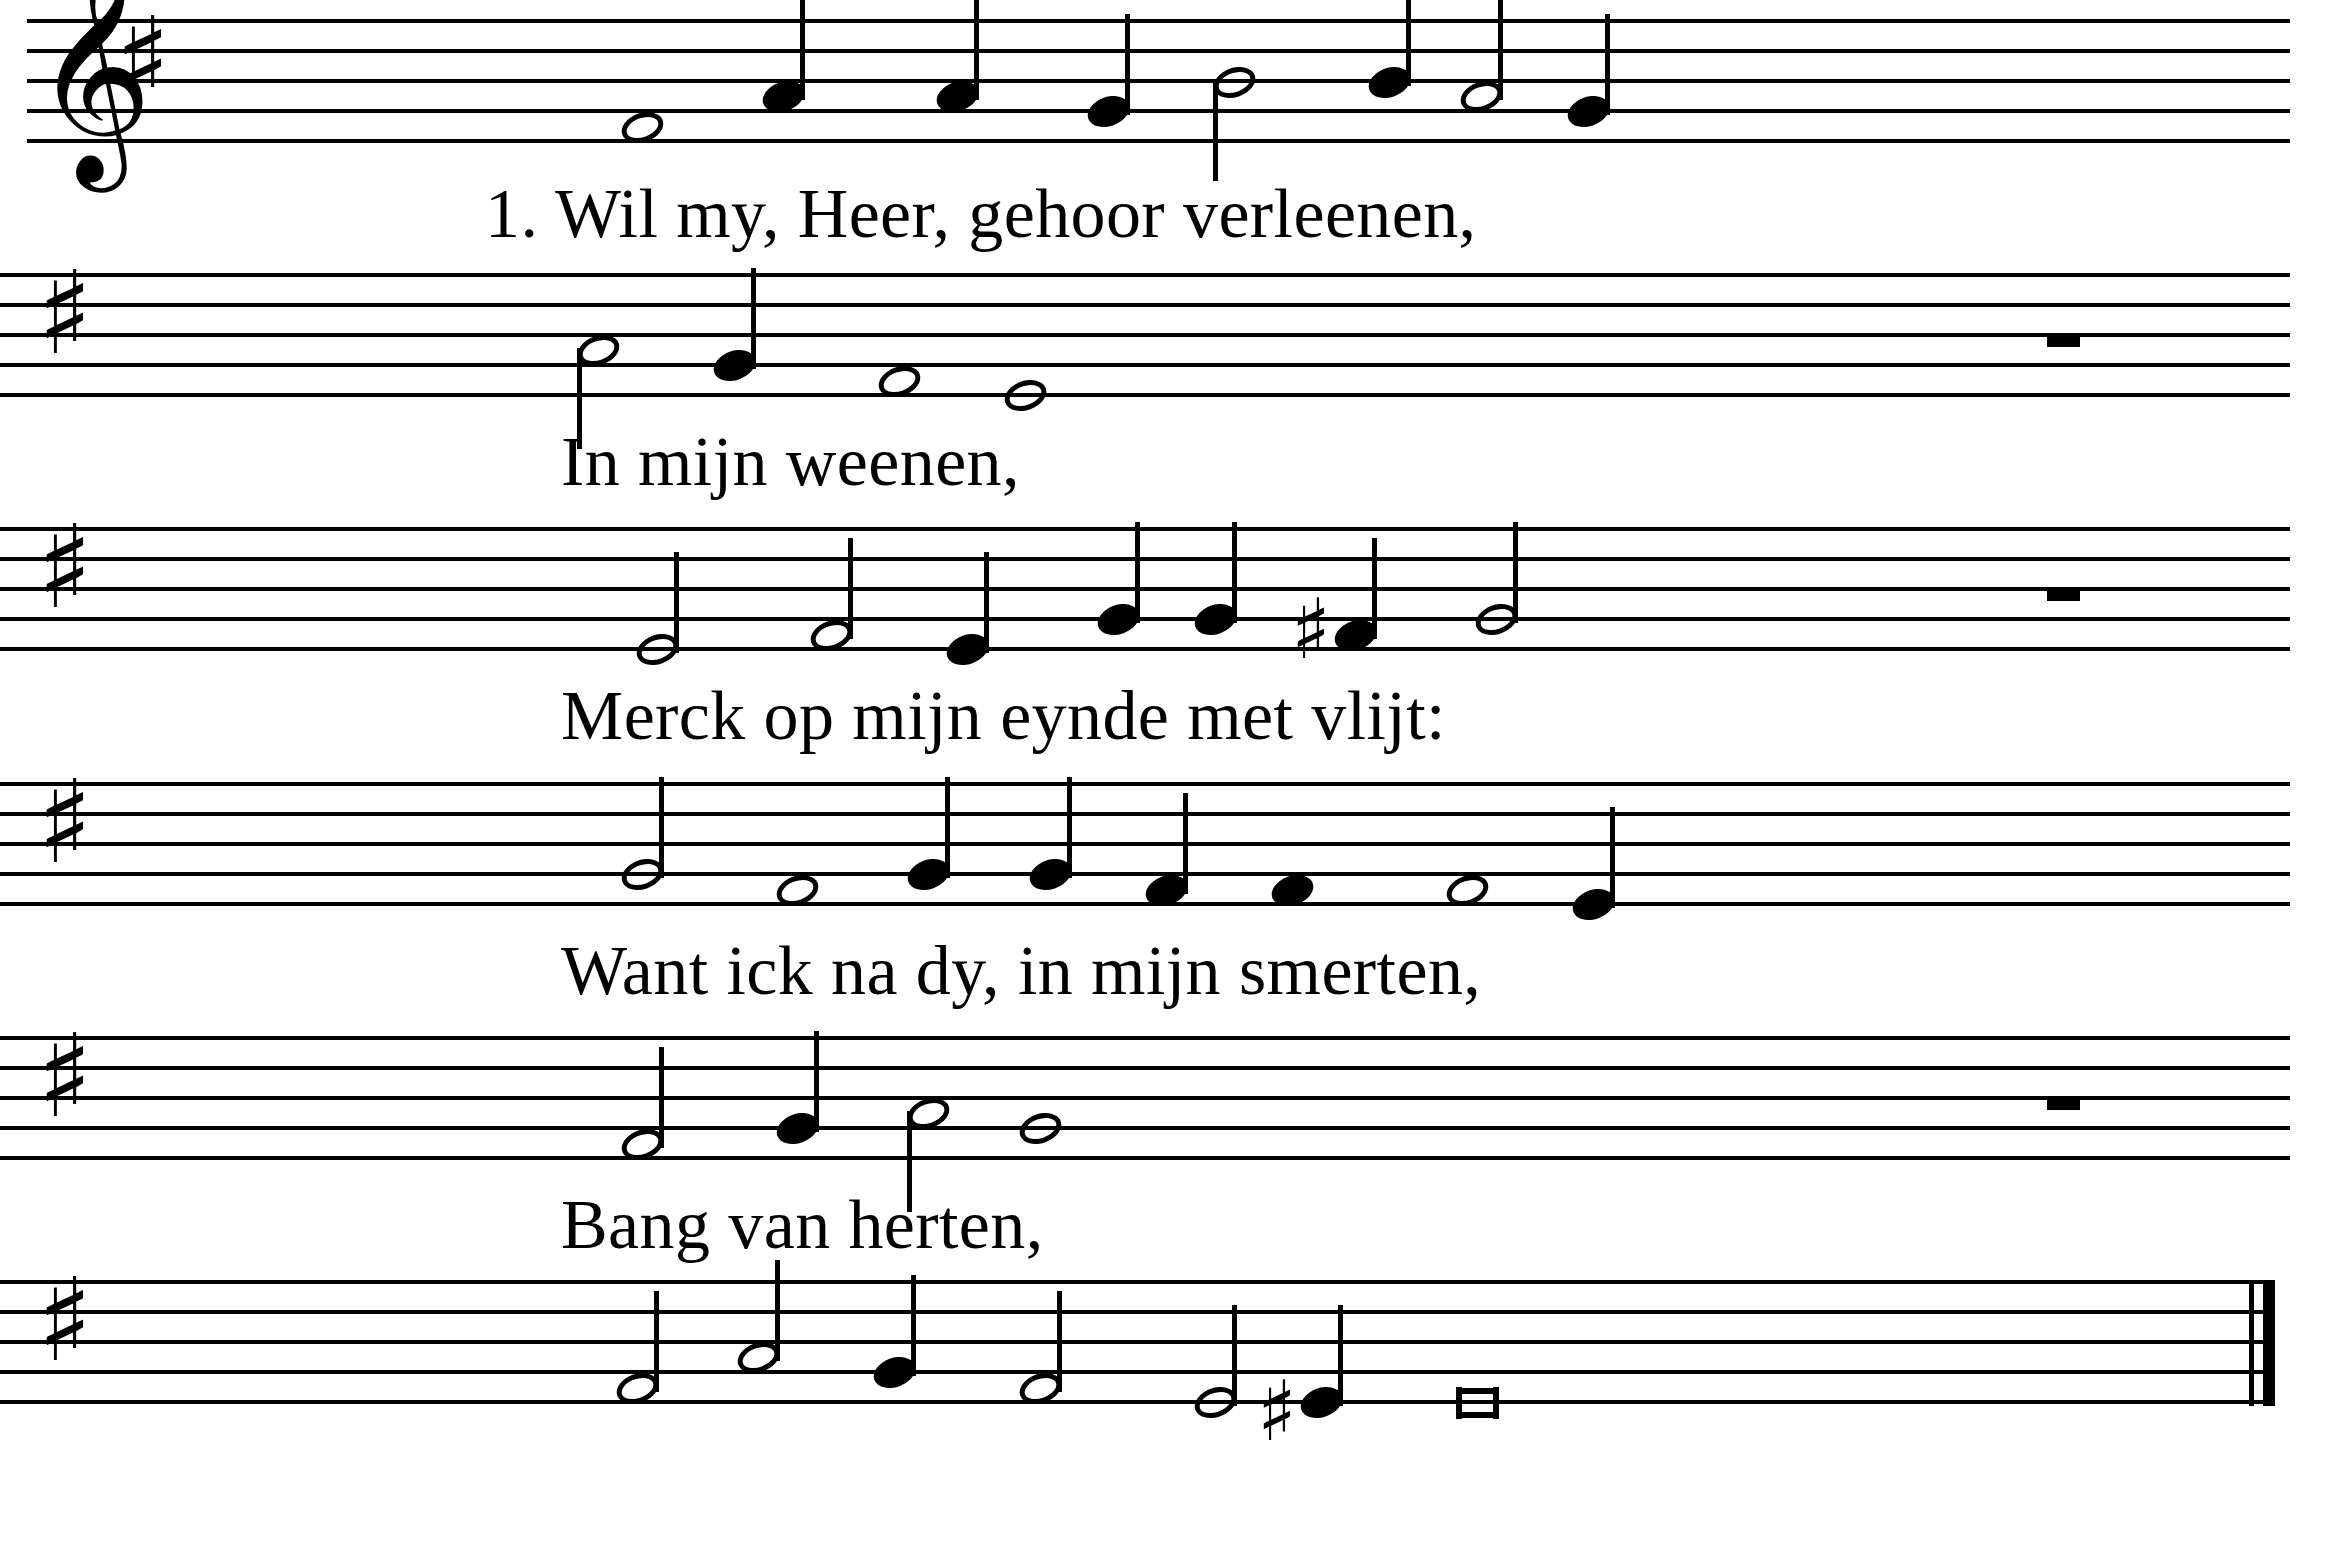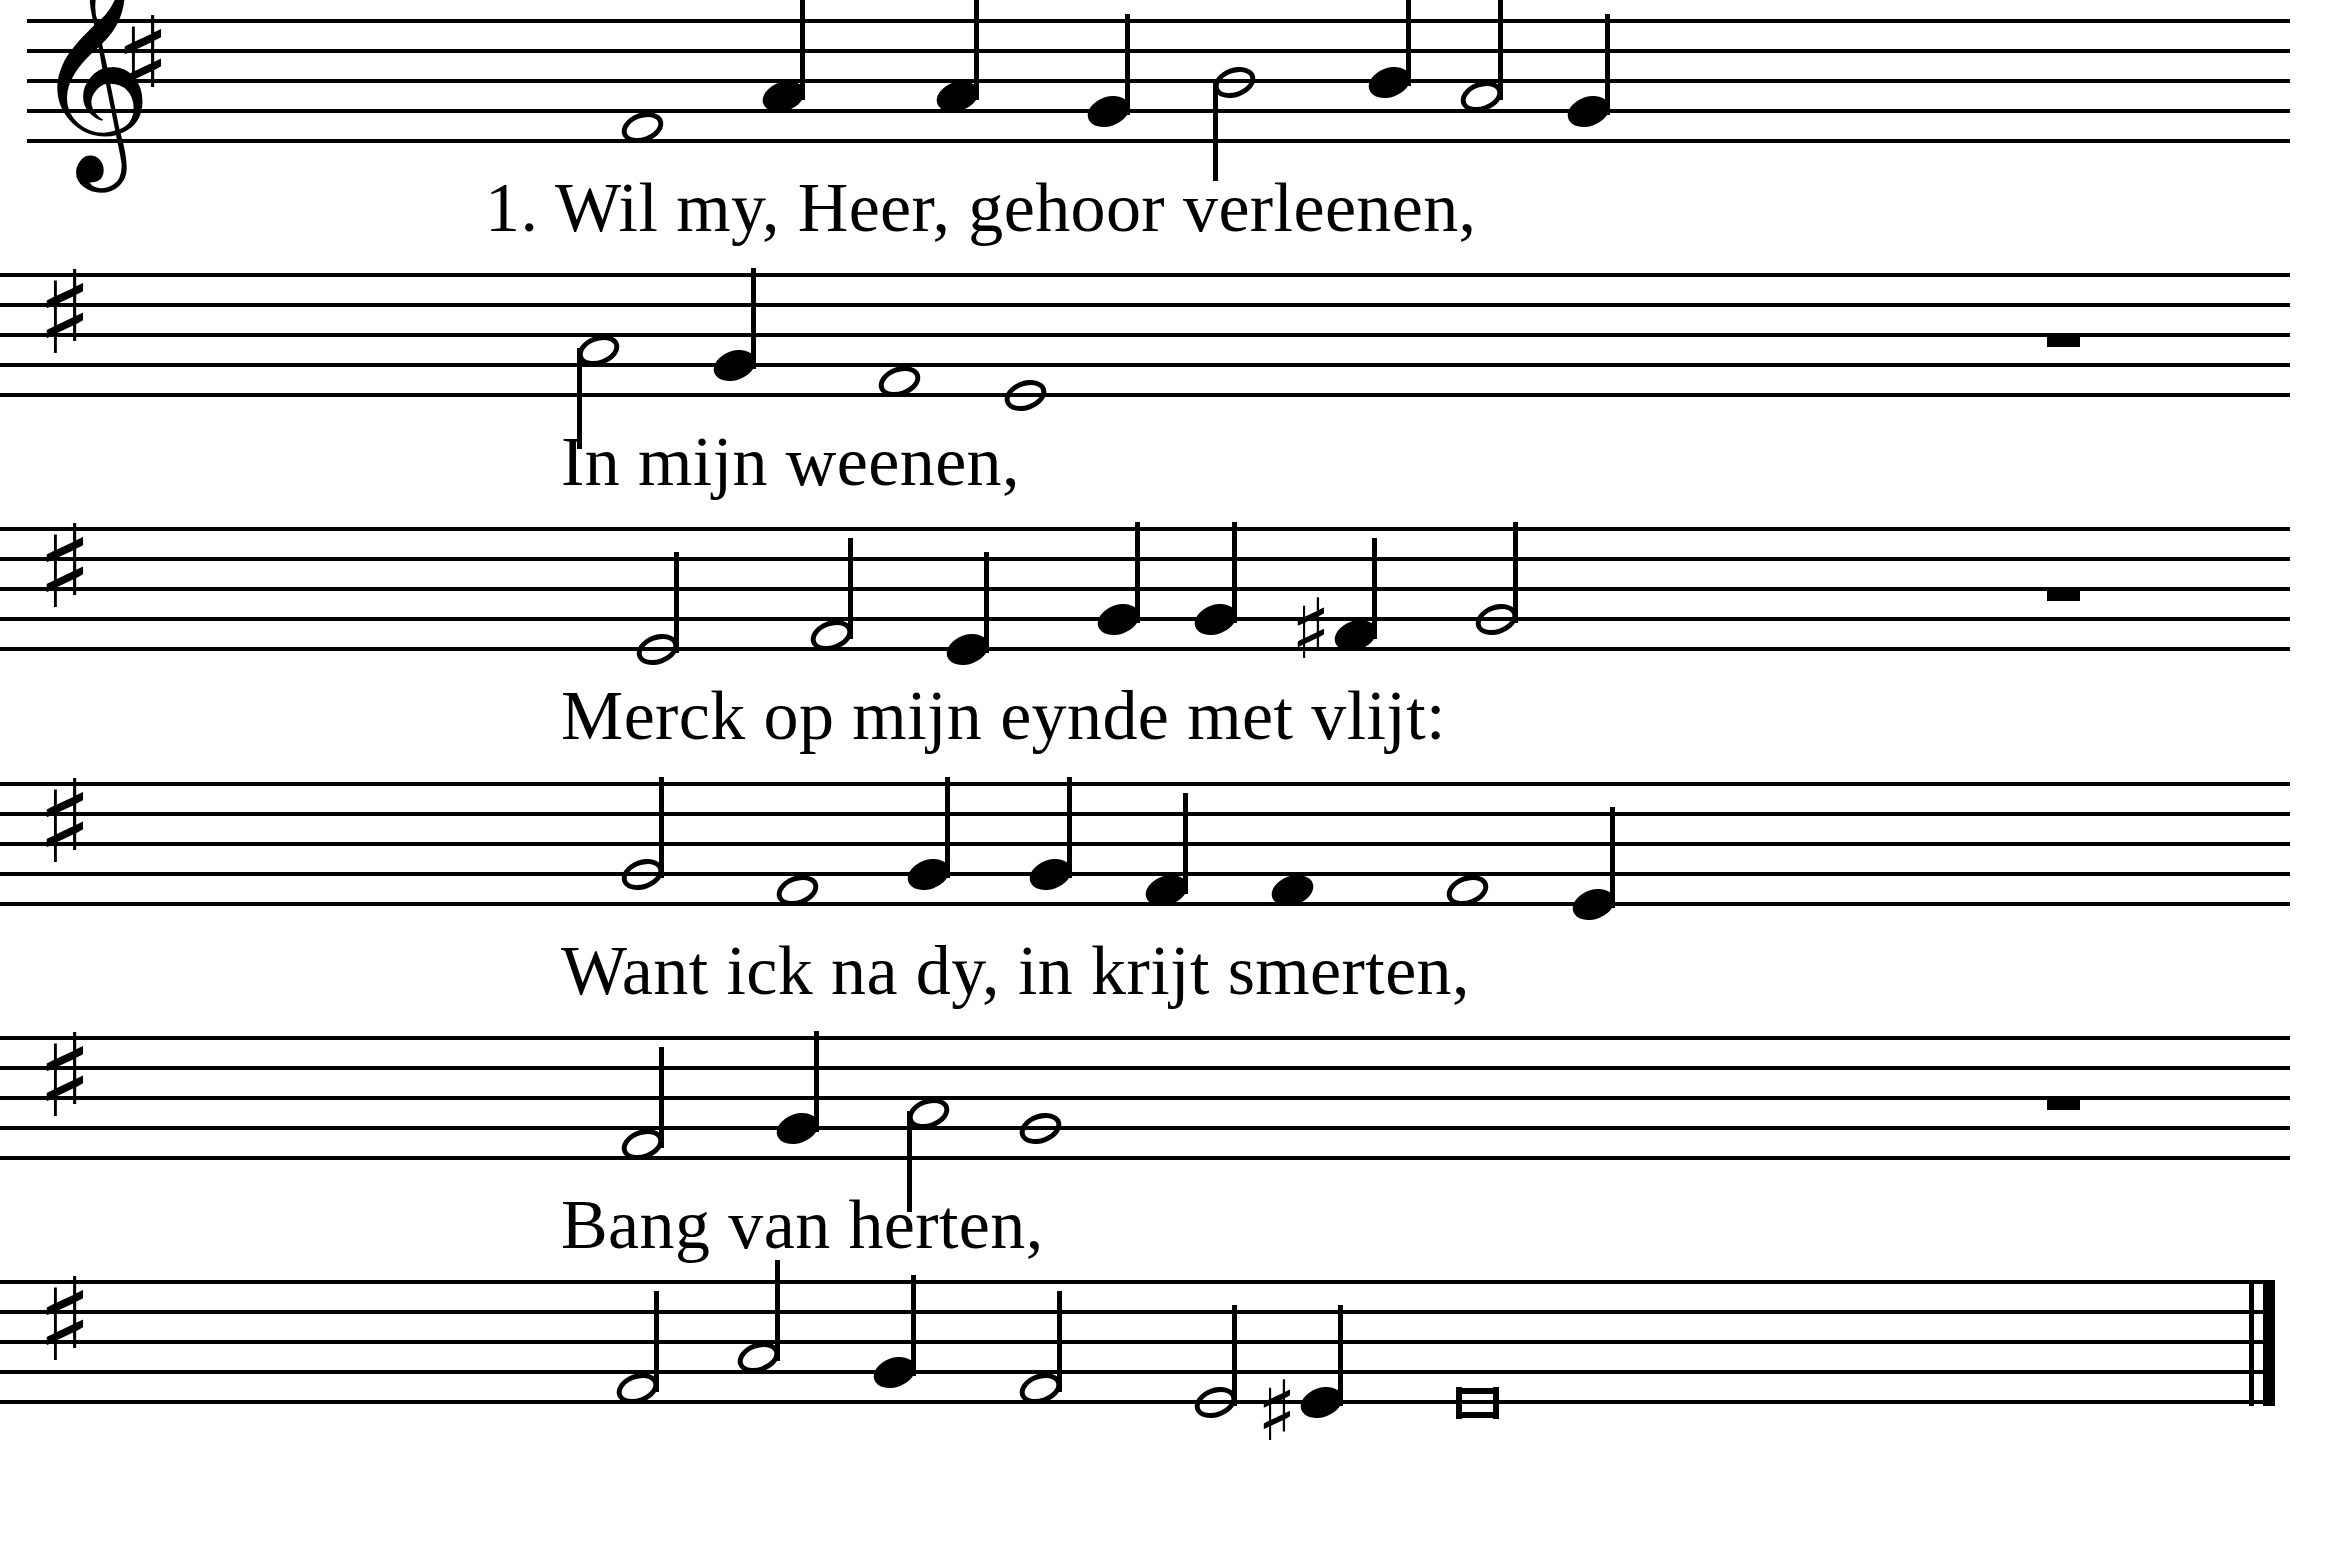--- a/index.html
+++ b/index.html
@@ -212,21 +212,21 @@
         </div>
       <div class="note open" style="left:1460px; top:82px;">
           <span class="head"></span>
           <span class="stem up"></span>
         </div>
       <div class="note filled" style="left:1567px; top:97px;">
           <span class="head"></span>
           <span class="stem up"></span>
         </div>
     </div>
-    <div class="lyric" style="left: 485px; top: 173px;">1. Wil my, Heer, gehoor verleenen,</div>
+    <div class="lyric" style="left: 485px; top: 179px;">1. Wil my, Heer, gehoor verleenen,</div>
   </div>
 
   <div class="system system-2" style="top: 254px;">
     <div class="staff">
       <div class="staff-lines">
         <i></i>
           <i></i>
           <i></i>
           <i></i>
           <i></i>
@@ -333,21 +333,21 @@
           <span class="head"></span>
         </div>
       <div class="note open" style="left:1446px; top:113px;">
           <span class="head"></span>
         </div>
       <div class="note filled" style="left:1572px; top:127px;">
           <span class="head"></span>
           <span class="stem up"></span>
         </div>
     </div>
-    <div class="lyric" style="left: 561px; top: 173px;">Want ick na dy, in krijt smerten,</div>
+    <div class="lyric" style="left: 561px; top: 173px;">Want ick na dy, in mijn smerten,</div>
   </div>
 
   <div class="system system-5" style="top: 1017px;">
     <div class="staff">
       <div class="staff-lines">
         <i></i>
           <i></i>
           <i></i>
           <i></i>
           <i></i>

